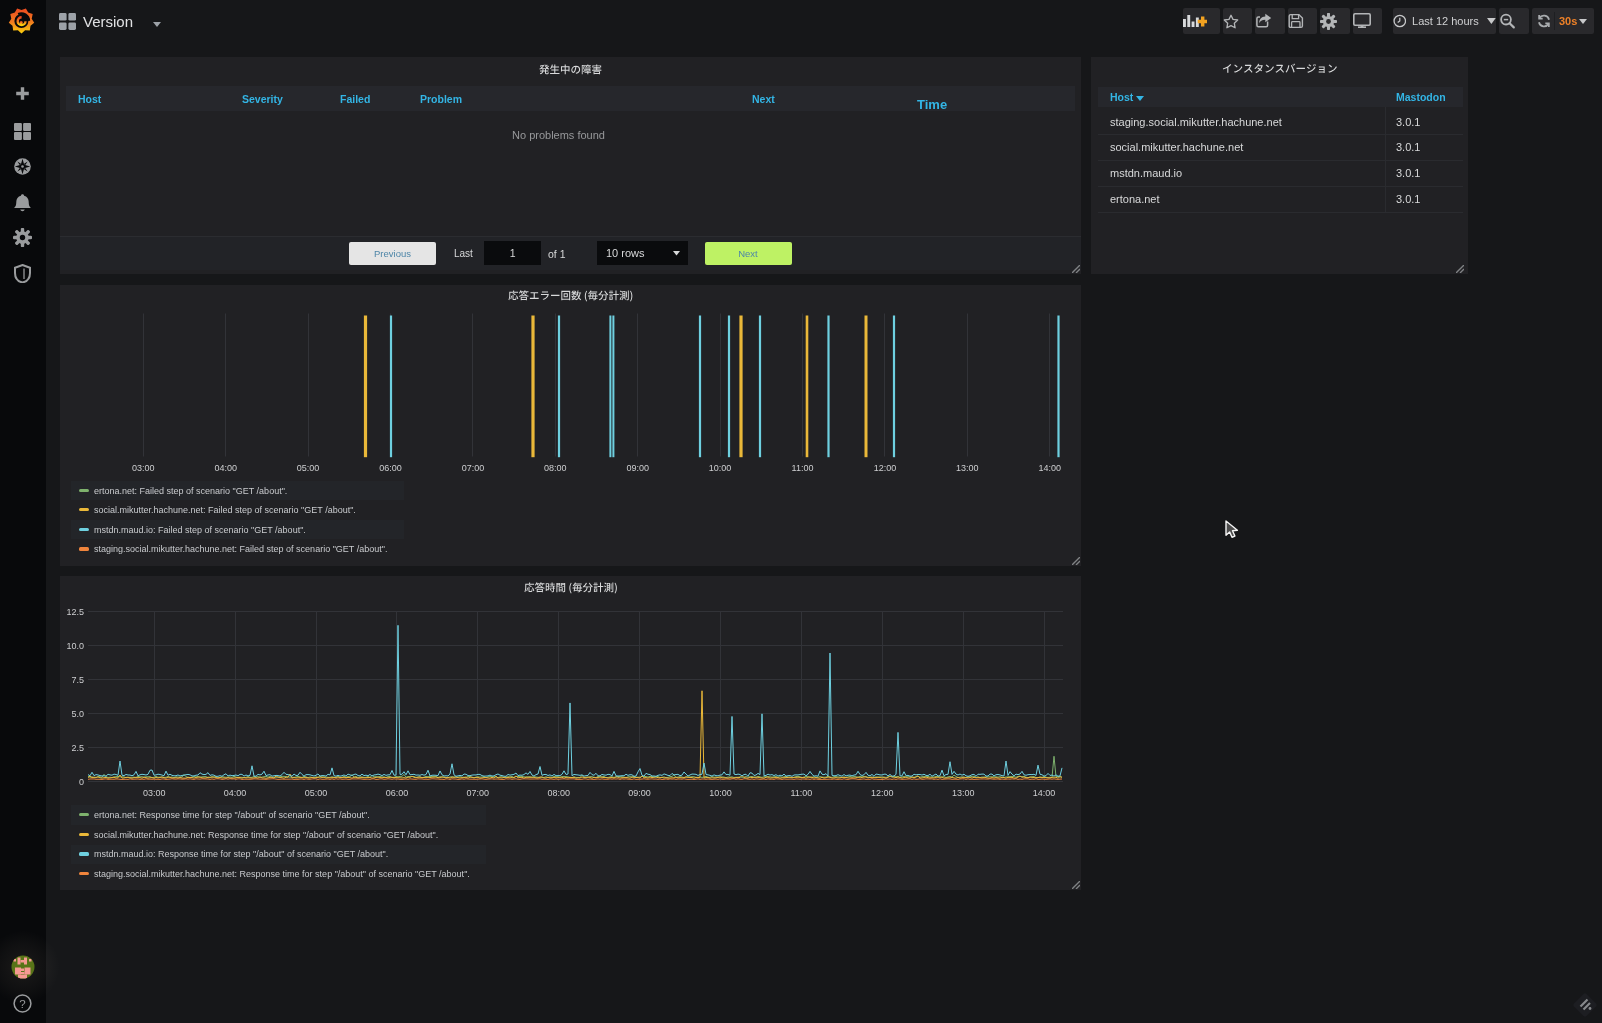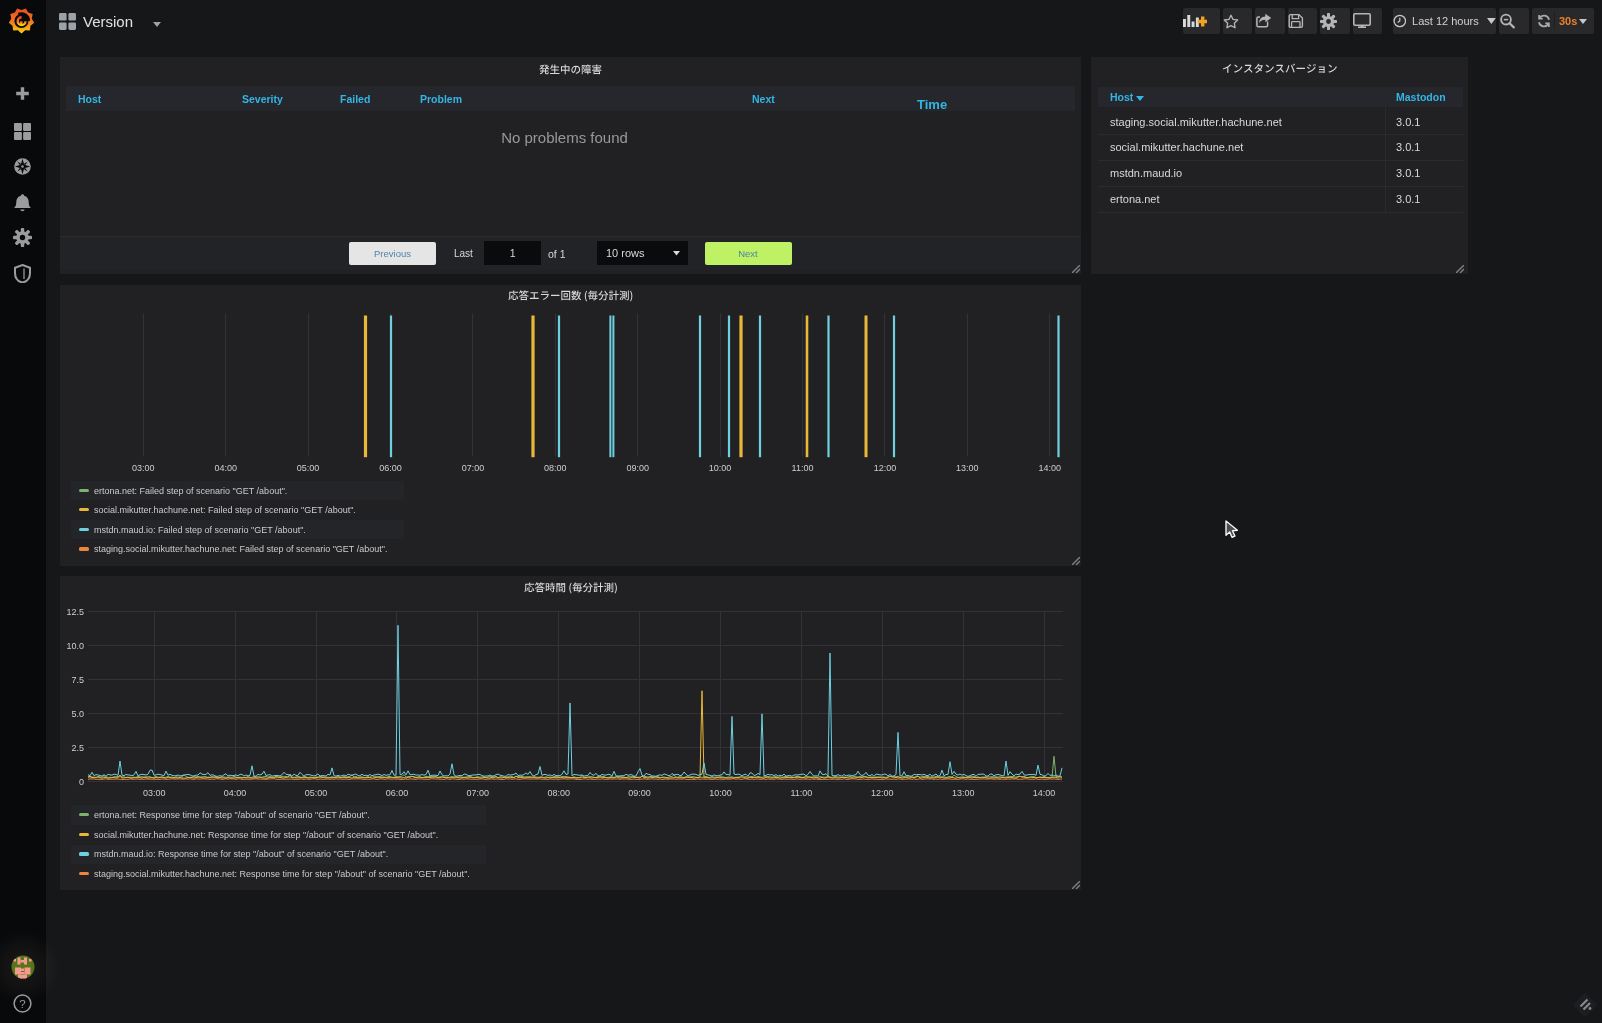--- a/index.html
+++ b/index.html
@@ -191,21 +191,21 @@
       </g>
     </svg>
   </div>
 <div class="abs" style="left:66px;top:86px;width:1009px;height:25px;background:#26272c"></div>
 <div class="abs" style="left:78px;top:92.5px;font-size:10.5px;font-weight:700;color:#33b5e5">Host</div>
 <div class="abs" style="left:242px;top:92.5px;font-size:10.5px;font-weight:700;color:#33b5e5">Severity</div>
 <div class="abs" style="left:340px;top:92.5px;font-size:10.5px;font-weight:700;color:#33b5e5">Failed</div>
 <div class="abs" style="left:420px;top:92.5px;font-size:10.5px;font-weight:700;color:#33b5e5">Problem</div>
 <div class="abs" style="left:752px;top:92.5px;font-size:10.5px;font-weight:700;color:#33b5e5">Next</div>
 <div class="abs" style="left:917px;top:97px;font-size:13px;font-weight:700;color:#33b5e5">Time</div>
-<div class="abs" style="left:54px;top:129px;width:1021px;text-align:center;font-size:15px;color:#97989a">No problems found</div>
+<div class="abs" style="left:48px;top:129px;width:1021px;text-align:center;font-size:11px;color:#97989a">No problems found</div>
 <div class="abs" style="left:60px;top:235.5px;width:1021px;height:34px;background:#222327;border-top:1px solid #2b2c30"></div>
 <div class="abs" style="left:349px;top:241.8px;width:87px;height:23.7px;background:#e5e5e5;border-radius:2px;text-align:center;line-height:23.7px;font-size:9.5px;color:#4e86a8">Previous</div>
 <div class="abs" style="left:454px;top:248px;font-size:10px;color:#d8d9da">Last</div>
 <div class="abs" style="left:484.4px;top:241.3px;width:56.5px;height:24px;background:#0a0b0d;text-align:center;line-height:24px;font-size:10.5px;color:#d8d9da">1</div>
 <div class="abs" style="left:548px;top:248px;font-size:10.5px;color:#d8d9da">of 1</div>
 <div class="abs" style="left:597px;top:241.3px;width:91px;height:24px;background:#0a0b0d;font-size:11px;color:#d8d9da;line-height:24px;padding-left:9px">10 rows
 <svg class="abs" style="right:8px;top:10px;position:absolute" width="7" height="4.5" viewBox="0 0 8 5">
       <path d="M0 0 H8 L4 5 Z" fill="#d8d9da"></path>
     </svg></div>
 <div class="abs" style="left:704.5px;top:241.8px;width:87px;height:23.7px;background:#bef264;border-radius:2px;text-align:center;line-height:23.7px;font-size:9.5px;color:#4e86a8">Next</div>

